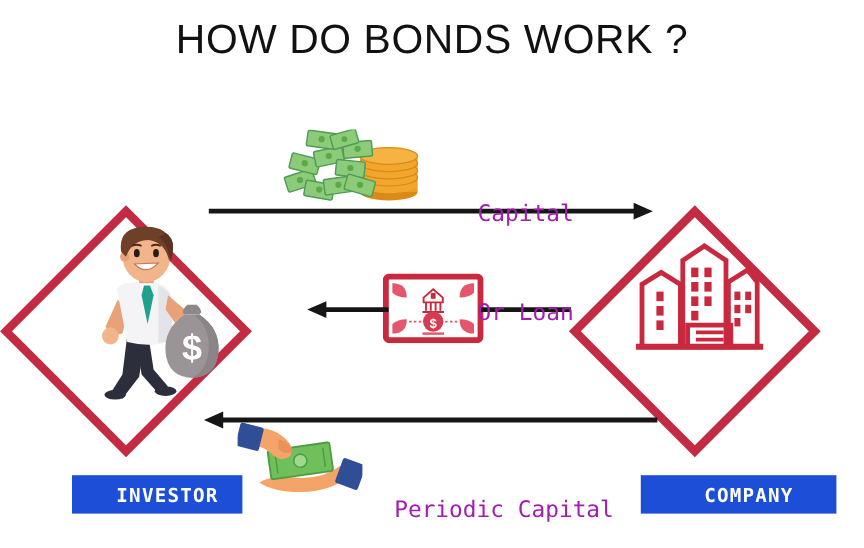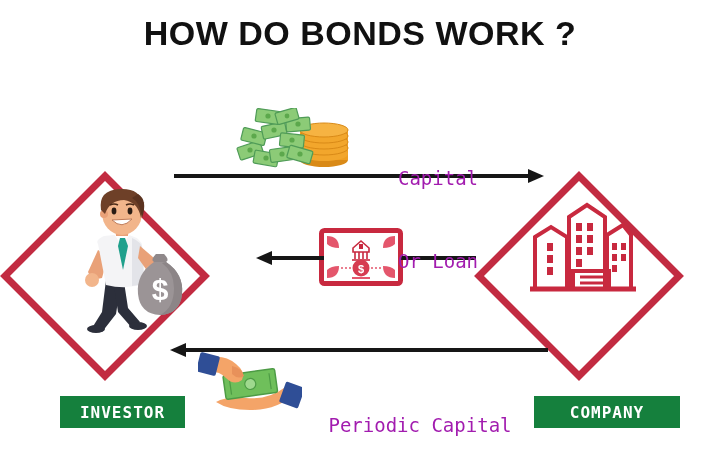--- a/index.html
+++ b/index.html
@@ -19,21 +19,21 @@
   }
 
   
   #title {
     position: absolute;
     left: 0;
     top: 14px;
     width: 720px;
     text-align: center;
     font-family: "Liberation Sans", sans-serif;
-    font-weight: bold;
+    font-weight: normal;
     font-size: 34px;
     letter-spacing: 0.5px;
     color: #111111;
     white-space: pre;
   }
 
   
   .diamond {
     position: absolute;
     top: 170px;
@@ -41,30 +41,31 @@
     height: 212px;
   }
   .diamond svg { display: block; width: 100%; height: 100%; }
   #diamond-left  { left: -1px; }
   #diamond-right { left: 473px; }
 
   
   .badge {
     position: absolute;
     height: 32px;
-    background: #15803d;
+    background: #1d4ed8;
     color: #ffffff;
     font-family: "DejaVu Sans Mono", monospace;
     font-weight: bold;
     font-size: 16px;
     letter-spacing: 1px;
     display: flex;
     align-items: center;
     justify-content: center;
     white-space: pre;
+    padding-left: 17px;
   }
   #badge-investor { left: 60px;  top: 396px; width: 125px; }
   #badge-company  { left: 534px; top: 396px; width: 146px; }
 
   
   .arrow { position: absolute; }
   .arrow svg { display: block; }
 
   
   .caption {

